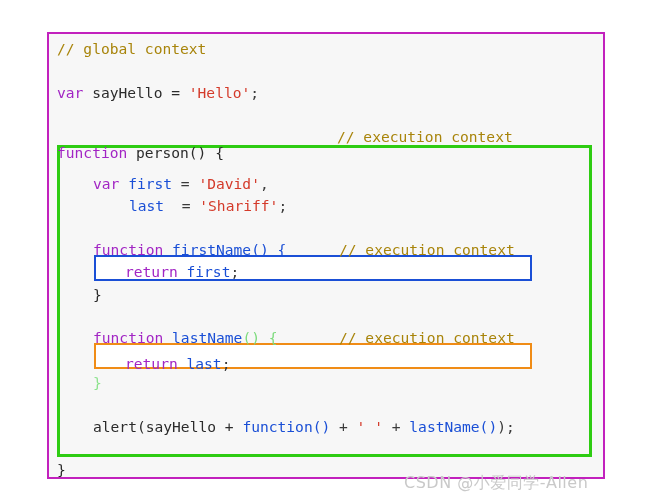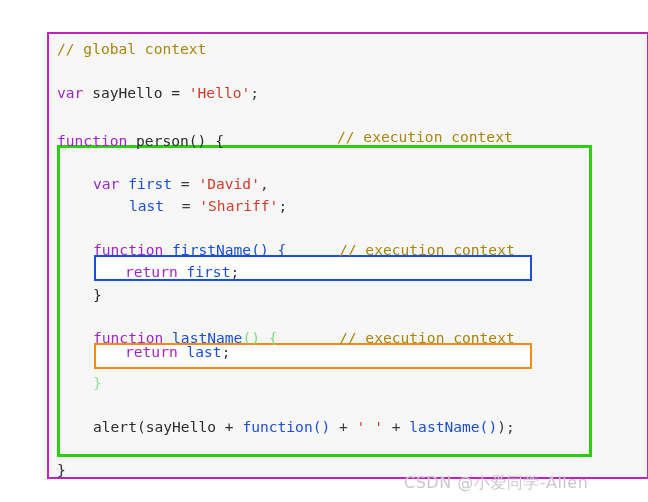--- a/index.html
+++ b/index.html
@@ -16,21 +16,21 @@
     width: 648px;
     height: 502px;
     background: #ffffff;
   }
 
   
   .code-panel {
     position: absolute;
     left: 47px;
     top: 32px;
-    width: 602px;
+    width: 558px;
     height: 447px;
     background: #f7f7f7;
     border: 2px solid #c221bd;
     border-top-width: 2px;
   }
 
   
   .code {
     position: absolute;
     left: 0; top: 0;
@@ -121,21 +121,21 @@
 
     <div class="code over">
 
       
       <div class="line" style="top:4px;"><span class="cmt">// global context</span></div>
 
       
       <div class="line" style="top:48px;"><span class="kw">var</span><span class="ident"> sayHello = </span><span class="str">'Hello'</span><span class="punct">;</span></div>
 
       
-      <div class="line" style="top:96px;"><span class="kw">function</span><span class="ident"> person() {</span></div>
+      <div class="line" style="top:108px;"><span class="kw">function</span><span class="ident"> person() {</span></div>
       <div class="line" style="top:92px;left:288px;"><span class="cmt">// execution context</span></div>
 
       
       <div class="line" style="top:139px;left:44px;"><span class="kw">var</span><span class="fnblue"> first</span><span class="punct"> = </span><span class="str">'David'</span><span class="punct">,</span></div>
 
       
       <div class="line" style="top:161px;left:80px;text-align:center;"><span class="fnblue">last </span><span class="punct"> = </span><span class="str">'Shariff'</span><span class="punct">;</span></div>
 
       
       <div class="line" style="top:205px;left:44px;"><span class="kw">function</span><span class="fnblue"> firstName</span><span class="fnblue">() {</span></div>
@@ -145,21 +145,21 @@
       <div class="line" style="top:227px;left:76px;"><span class="kw">return</span><span class="fnblue"> first</span><span class="punct">;</span></div>
 
       
       <div class="line" style="top:250px;left:44px;"><span class="ident">}</span></div>
 
       
       <div class="line" style="top:293px;left:44px;"><span class="kw">function</span><span class="fnblue"> lastName</span><span class="brace-gh">() {</span></div>
       <div class="line" style="top:293px;left:290px;"><span class="cmt">// execution context</span></div>
 
       
-      <div class="line" style="top:307px;left:76px;"><span class="kw">return</span><span class="fnblue"> last</span><span class="punct">;</span></div>
+      <div class="line" style="top:319px;left:76px;"><span class="kw">return</span><span class="fnblue"> last</span><span class="punct">;</span></div>
 
       
       <div class="line" style="top:338px;left:44px;"><span class="brace-g">}</span></div>
 
       
       <div class="line" style="top:382px;left:44px;"><span class="ident">alert(sayHello + </span><span class="fnblue">function()</span><span class="punct"> + </span><span class="str">' '</span><span class="punct"> + </span><span class="fnblue">lastName()</span><span class="punct">);</span></div>
 
       
       <div class="line" style="top:425px;"><span class="ident">}</span></div>
 

